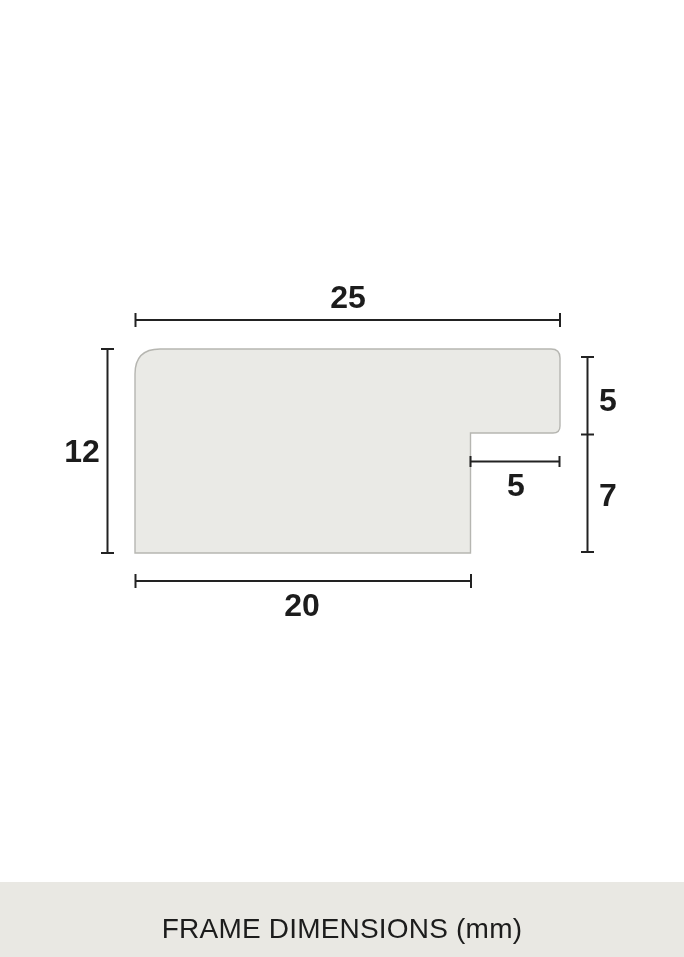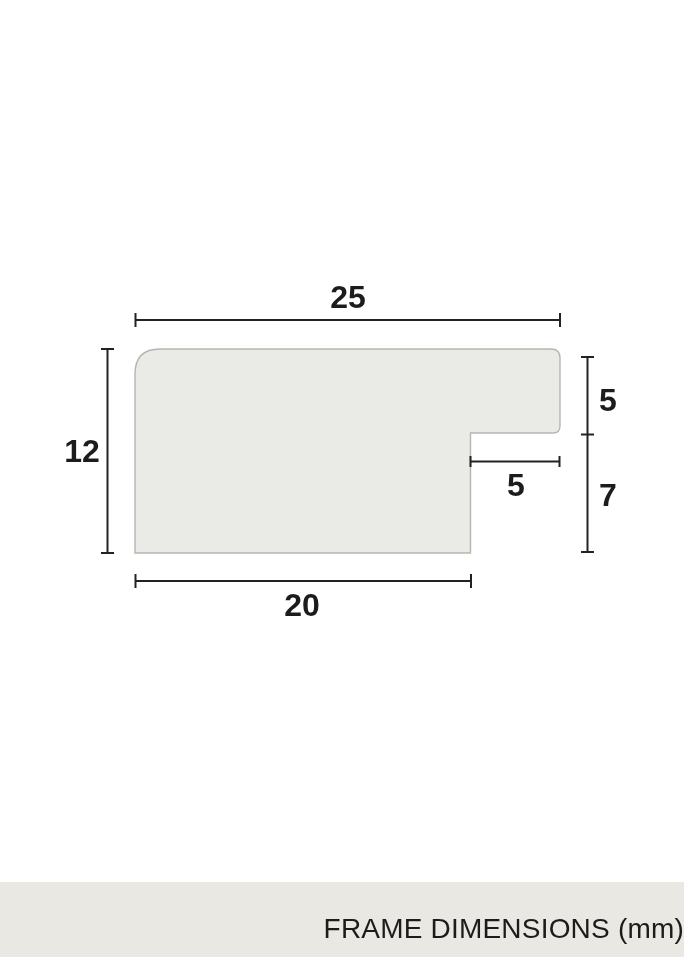--- a/index.html
+++ b/index.html
@@ -21,21 +21,21 @@
   .bar {
     position: absolute;
     left: 0; top: 882px;
     width: 684px; height: 75px;
     background: #e9e8e3;
   }
   .bar-text {
     position: absolute;
     left: 0; width: 684px;
     top: 913px;
-    text-align: right;
+    text-align: center;
     font-size: 28px;
     color: #1c1c1c;
     letter-spacing: 0.2px;
   }
 </style>
 </head>
 <body>
 
 <svg width="684" height="884" viewBox="0 0 684 884">
 

